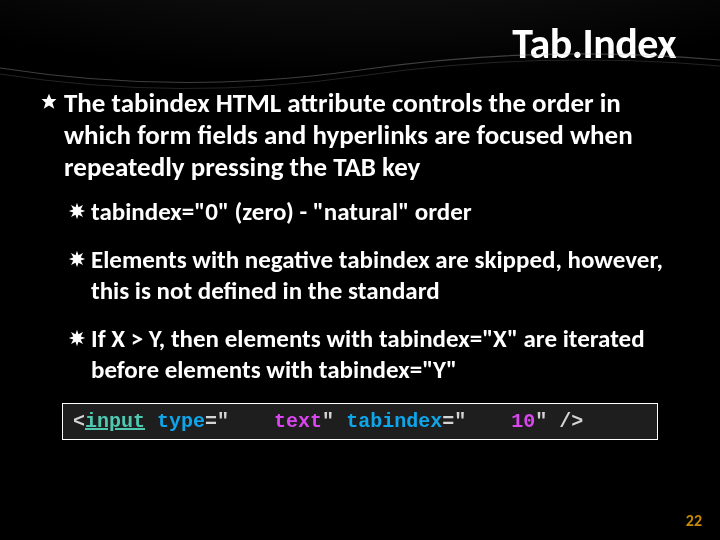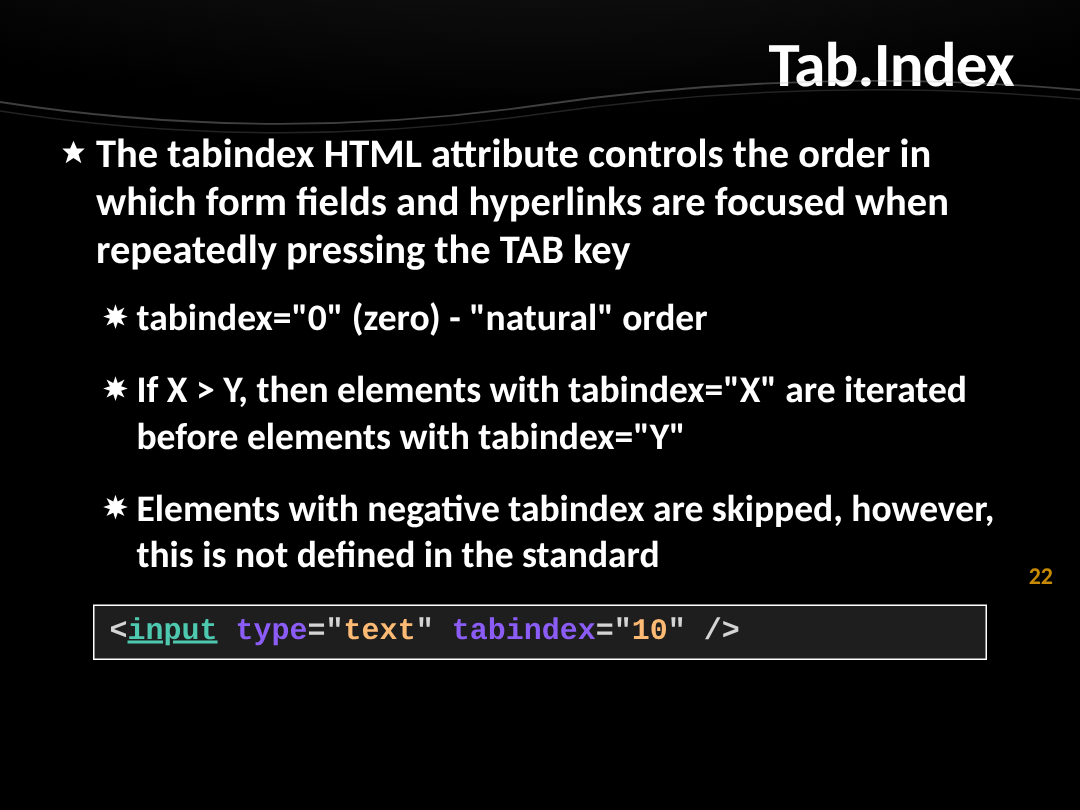--- a/index.html
+++ b/index.html
@@ -5,21 +5,21 @@
   * { margin: 0; padding: 0; box-sizing: border-box; }
   html, body { width: 720px; height: 540px; overflow: hidden; }
   body {
     font-family: Calibri, "Segoe UI", Arial, sans-serif;
     background: #000;
     color: #fff;
     position: relative;
   }
   .slide {
     width: 720px;
-    height: 404px;
+    height: 540px;
     background:
       radial-gradient(ellipse 900px 280px at 50% -120px, rgba(90,90,90,0.55) 0%, rgba(40,40,40,0.35) 40%, rgba(0,0,0,0) 70%),
       #000;
     position: relative;
     padding: 18px 40px 0 40px;
   }
   .curve {
     position: absolute;
     top: 38px;
     left: 0;
@@ -73,22 +73,22 @@
     margin: 10px 22px 0 22px;
     border: 1.5px solid #fff;
     background: #1e1e1e;
     padding: 6px 10px;
     font-family: Consolas, "Courier New", monospace;
     font-size: 20px;
     font-weight: 600;
     white-space: pre;
   }
   .c-tag   { color: #4ec9b0; text-decoration: underline; }
-  .c-attr  { color: #8b5cf6; }
-  .c-str   { color: #fdba74; }
+  .c-attr  { color: #0ea5e9; }
+  .c-str   { color: #d946ef; margin-left: 45px; }
   .c-punc  { color: #d4d4d4; }
   .pagenum {
     position: absolute;
     right: 18px;
     bottom: 10px;
     font-size: 16px;
     color: #c88a00;
     font-weight: 600;
   }
   svg.star-svg { display: block; }
@@ -124,30 +124,30 @@
       </span>
       <span>tabindex="0" (zero) - "natural" order</span>
     </div>
 
     <div class="b2">
       <span class="star">
         <svg class="star-svg" width="18" height="18" viewBox="0 0 24 24">
             <polygon points="12,1 14,7 20,4 17,10 23,12 17,14 20,20 14,17 12,23 10,17 4,20 7,14 1,12 7,10 4,4 10,7" fill="#fff"></polygon>
           </svg>
       </span>
-      <span>If X &gt; Y, then elements with tabindex="X" are iterated before elements with tabindex="Y"</span>
+      <span>Elements with negative tabindex are skipped, however, this is not defined in the standard</span>
     </div>
 
     <div class="b2">
       <span class="star">
         <svg class="star-svg" width="18" height="18" viewBox="0 0 24 24">
             <polygon points="12,1 14,7 20,4 17,10 23,12 17,14 20,20 14,17 12,23 10,17 4,20 7,14 1,12 7,10 4,4 10,7" fill="#fff"></polygon>
           </svg>
       </span>
-      <span>Elements with negative tabindex are skipped, however, this is not defined in the standard</span>
+      <span>If X &gt; Y, then elements with tabindex="X" are iterated before elements with tabindex="Y"</span>
     </div>
 
     <div class="codebox"><span class="c-punc">&lt;</span><span class="c-tag">input</span><span> </span><span class="c-attr">type</span><span class="c-punc">="</span><span class="c-str">text</span><span class="c-punc">"</span><span> </span><span class="c-attr">tabindex</span><span class="c-punc">="</span><span class="c-str">10</span><span class="c-punc">"</span><span> </span><span class="c-punc">/&gt;</span></div>
 
   </div>
 
   <div class="pagenum">22</div>
 </div>
 
 </body></html>

